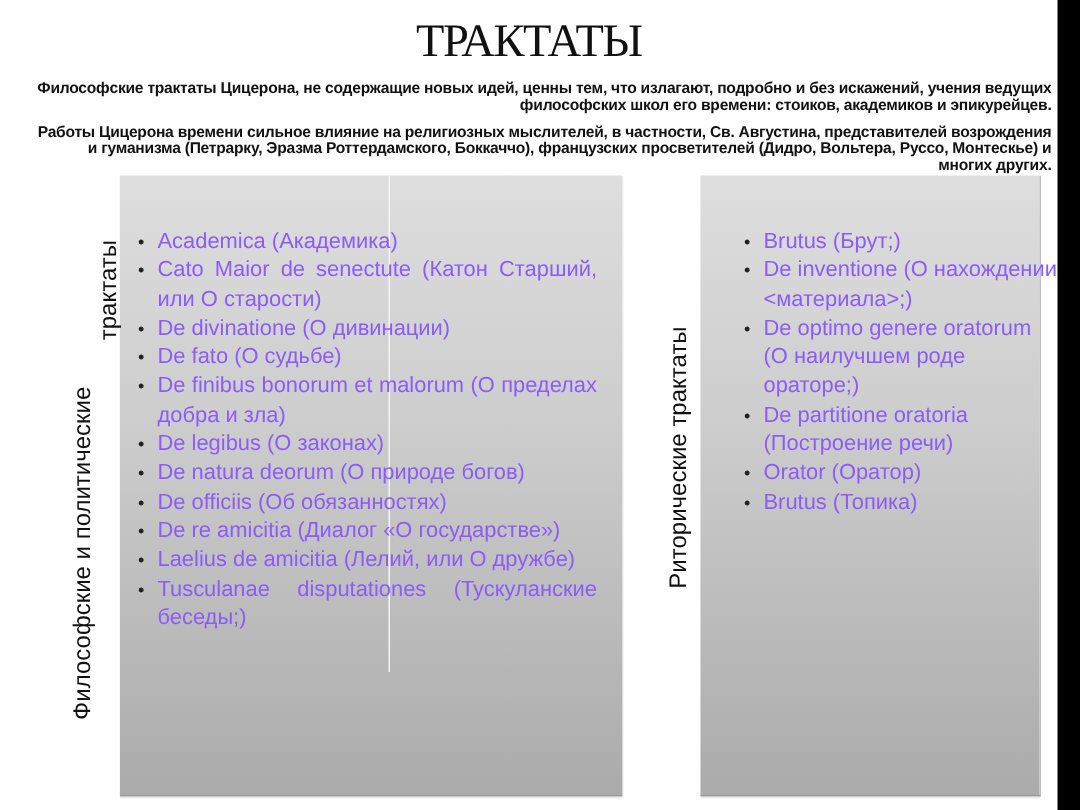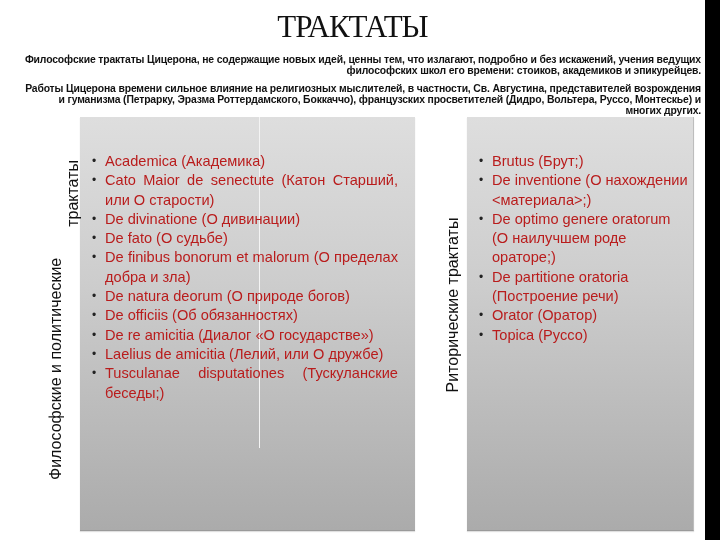--- a/index.html
+++ b/index.html
@@ -57,31 +57,31 @@
   .vlabel-left .l1 { text-align: left; }
   .vlabel-left .l2 { text-align: right; padding-right: 0; }
   .vlabel-right {
     left: 325px; top: 296px; width: 256px; height: 18px;
     text-align: center;
   }
 
   .list {
     position: absolute; margin: 0; padding: 0; list-style: none;
     font-family: "Liberation Sans", sans-serif;
-    font-size: 14.6px; line-height: 19.3px; color: #b91c1c;
+    font-size: 14.6px; line-height: 19.3px; color: #8b5cf6;
   }
   .list li {
     position: relative; padding-left: 13px; text-align: justify;
   }
   .list li::before {
     content: "\2022"; position: absolute; left: 0; top: 0;
     font-size: 12px; color: #222;
   }
   .list-left { left: 92px; top: 152px; width: 306px; }
-  .list-right { left: 479px; top: 152px; width: 210px; }
+  .list-right { left: 496px; top: 152px; width: 210px; }
   .list-right li { text-align: left; }
 </style>
 </head>
 <body>
 
 <div class="title">ТРАКТАТЫ</div>
 
 <div class="intro">
   <p>Философские трактаты Цицерона, не содержащие новых идей, ценны тем, что излагают, подробно и без искажений, учения ведущих философских школ его времени: стоиков, академиков и эпикурейцев.</p>
   <p>Работы Цицерона времени сильное влияние на религиозных мыслителей, в частности, Св. Августина, представителей возрождения и гуманизма (Петрарку, Эразма Роттердамского, Боккаччо), французских просветителей (Дидро, Вольтера, Руссо, Монтескье) и многих других.</p>
@@ -94,33 +94,34 @@
   <span class="l1">Философские и политические</span>
   <span class="l2">трактаты</span>
 </div>
 
 <ul class="list list-left">
   <li>Academica (Академика)</li>
   <li>Cato Maior de senectute (Катон Старший, или О старости)</li>
   <li>De divinatione (О дивинации)</li>
   <li>De fato (О судьбе)</li>
   <li>De finibus bonorum et malorum (О пределах добра и зла)</li>
+  <li>De legibus (О законах)</li>
   <li>De natura deorum (О природе богов)</li>
   <li>De officiis (Об обязанностях)</li>
   <li>De re amicitia (Диалог «О государстве»)</li>
   <li>Laelius de amicitia (Лелий, или О дружбе)</li>
   <li>Tusculanae disputationes (Тускуланские беседы;)</li>
 </ul>
 
 <div class="panel panel-right"></div>
 
 <div class="vlabel vlabel-right">Риторические трактаты</div>
 
 <ul class="list list-right">
   <li>Brutus (Брут;)</li>
   <li>De inventione (О нахождении &lt;материала&gt;;)</li>
   <li>De optimo genere oratorum (О наилучшем роде ораторе;)</li>
   <li>De partitione oratoria (Построение речи)</li>
   <li>Orator (Оратор)</li>
-  <li>Topica (Руссо)</li>
+  <li>Brutus (Топика)</li>
 </ul>
 
 <div class="right-strip"></div>
 
 </body></html>

